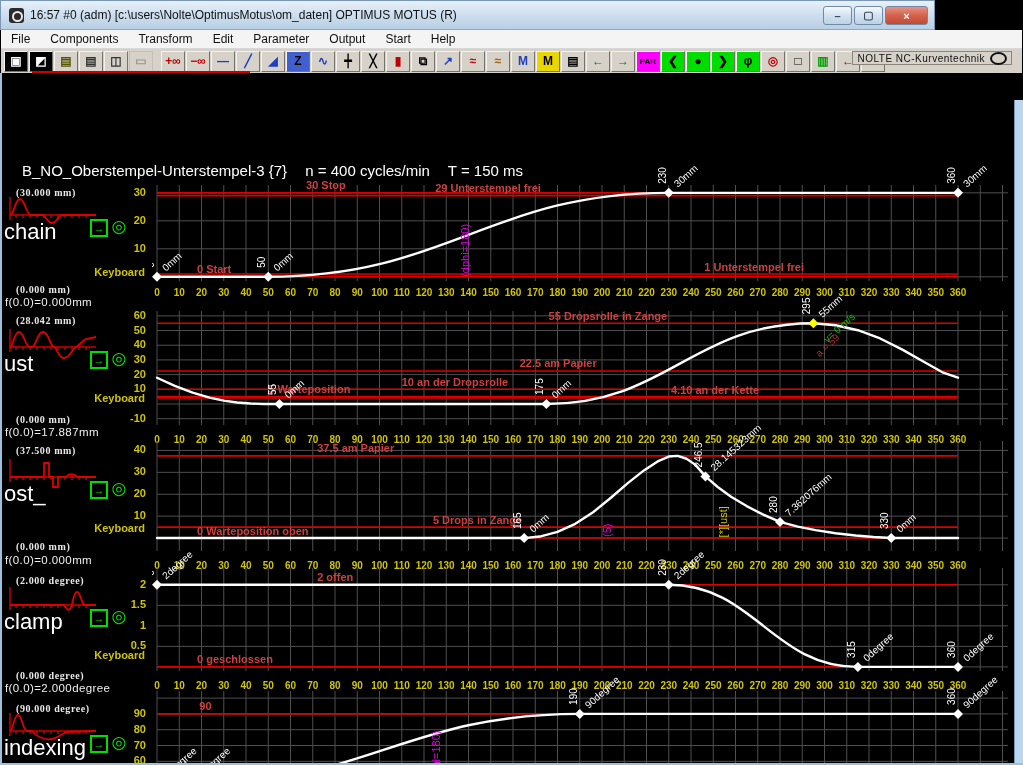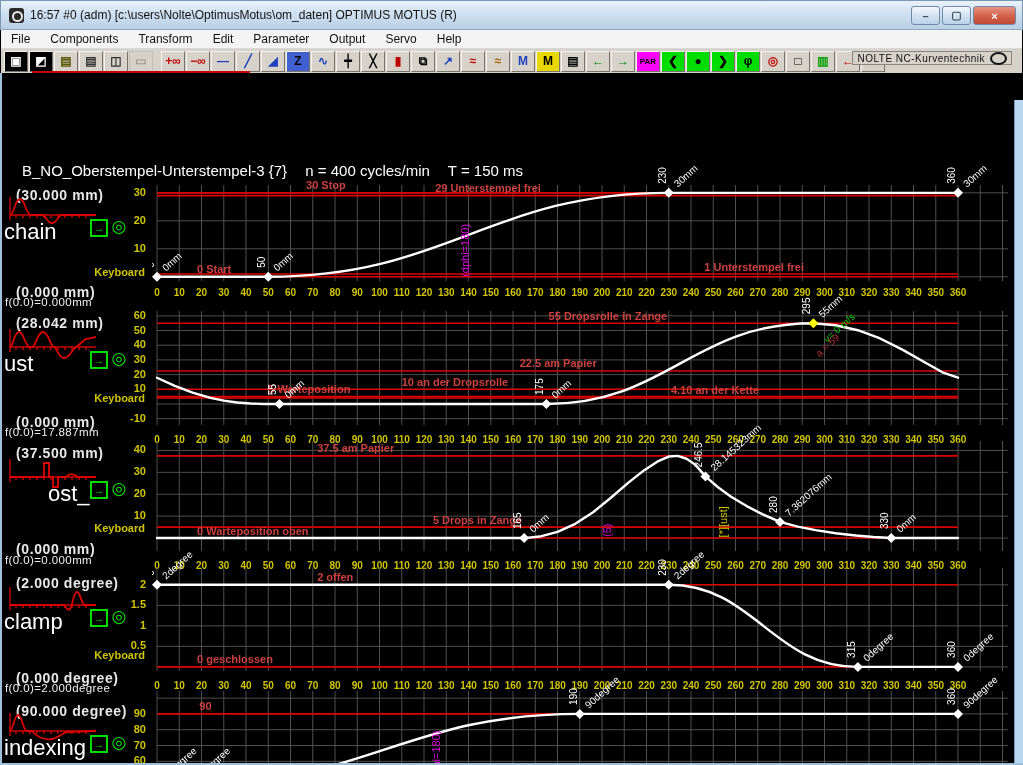--- a/index.html
+++ b/index.html
@@ -1,21 +1,21 @@
 <!DOCTYPE html>
 <html><head>
 <meta charset="utf-8">
 <style>
   * { margin:0; padding:0; box-sizing:border-box; }
   html,body { width:1023px; height:765px; background:#000; overflow:hidden;
               font-family:"Liberation Sans", sans-serif; }
   #win { position:absolute; left:0; top:0; width:1023px; height:765px; background:#000; }
 
   
-  #titlebar { position:absolute; left:0; top:0; width:1023px; height:30px;
+  #titlebar { position:absolute; left:0; top:0; width:935px; height:30px;
     background:linear-gradient(#e8f1fa,#cfe0f0 45%,#b9cfe4); border:1px solid #7a96b4;
     border-bottom:1px solid #8fa9c4; display:flex; align-items:center; }
   #app-icon { width:15px; height:15px; margin:0 6px 0 8px; background:#2a2a2a; border-radius:3px;
     position:relative; }
   #app-icon::after { content:""; position:absolute; left:3px; top:3px; width:7px; height:7px;
     border:2px solid #e8e8e8; border-radius:50%; }
   #title-text { font-size:12px; color:#111; white-space:nowrap; }
   #win-buttons { position:absolute; right:6px; top:5px; display:flex; gap:2px; }
   .winbtn { width:29px; height:19px; border:1px solid #6f8aa5; border-radius:3px;
     background:linear-gradient(#f4f9fd,#d2e2f0 50%,#bcd2e6); color:#3a4a5a; font-size:11px;
@@ -46,22 +46,22 @@
   #main { position:absolute; left:0; top:73px; width:1023px; height:692px; background:#000; }
   #right-border { position:absolute; right:0; top:100px; width:9px; height:665px; background:#b9d7ef;
     border-left:1px solid #7a96b4; }
   #left-border { position:absolute; left:0; top:73px; width:2px; height:692px; background:#9fc0dd; }
   #bottom-border { position:absolute; left:0; top:763px; width:1023px; height:2px; background:#9fc0dd; }
 
   #page-header { position:absolute; left:22px; top:89px; color:#fff; font-size:15px; white-space:nowrap; }
   #page-header span { margin-right:14px; }
 
   
-  .sb-range, .sb-zero { position:absolute; left:16px; color:#e8e8e8; font-size:14px;
-     font-weight:600; letter-spacing:0.6px; white-space:nowrap; }
+  .sb-range, .sb-zero { position:absolute; left:16px; color:#e8e8e8; font-size:10px;
+     font-weight:600; letter-spacing:0.6px; white-space:nowrap;font-family:Liberation Serif, serif; }
   .sb-f0 { position:absolute; left:5px; color:#f0f0f0; font-size:11.5px; font-weight:400;
      letter-spacing:0.4px; white-space:nowrap; }
   .sb-name { position:absolute; left:4px; color:#fff; font-size:22px; white-space:nowrap; }
   .sb-kb { position:absolute; left:60px; width:85px; text-align:right; color:#cfc400;
      font-size:11px; font-weight:bold; }
   .sb-tick { position:absolute; left:98px; width:48px; text-align:right; color:#cfc400;
      font-size:11px; font-weight:bold; }
   .sb-icon { position:absolute; left:6px; }
   .sb-btn-arrow { position:absolute; width:18px; height:18px; border:2px solid #00dd00;
      color:#00dd00; font-size:11px; line-height:14px; text-align:center; background:#000; }
@@ -86,21 +86,21 @@
       </div>
   </div>
 
   <div id="menubar">
       <div class="menu-item">File</div>
       <div class="menu-item">Components</div>
       <div class="menu-item">Transform</div>
       <div class="menu-item">Edit</div>
       <div class="menu-item">Parameter</div>
       <div class="menu-item">Output</div>
-      <div class="menu-item">Servo</div>
+      <div class="menu-item">Start</div>
       <div class="menu-item">Help</div>
     </div>
 
   <div id="toolbar">
     <div class="tbtn" style="color: rgb(255, 255, 255); background: rgb(0, 0, 0);">▣</div>
       <div class="tbtn" style="color: rgb(255, 255, 255); background: rgb(0, 0, 0);">◩</div>
       <div class="tbtn" style="color: rgb(85, 85, 0);">▤</div>
       <div class="tbtn" style="color: rgb(51, 51, 51);">▤</div>
       <div class="tbtn" style="color: rgb(51, 51, 51);">◫</div>
       <div class="tbtn flat" style="color: rgb(154, 150, 142);">▭</div>
@@ -178,21 +178,21 @@
         <div class="sb-tick" style="top: 265.229px;">40</div>
         <div class="sb-tick" style="top: 279.92px;">30</div>
         <div class="sb-tick" style="top: 294.611px;">20</div>
         <div class="sb-tick" style="top: 309.302px;">10</div>
         <div class="sb-tick" style="top: 338.683px;">-10</div>
         <div class="sb-range" style="top: 372px;">(37.500 mm)</div>
         <div class="sb-icon" style="top: 382px;"><svg width="94" height="36">
             <path d="M4,4 L4,27 M4,22 H90 M10,22 L10,25 M17,22 L17,25 M24,22 L24,25 M31,22 L31,25 M38,22 L38,25 M45,22 L45,25 M52,22 L52,25 M59,22 L59,25 M66,22 L66,25 M73,22 L73,25 M80,22 L80,25" stroke="#cc0000" stroke-width="1.4" fill="none"></path>
             <path d="M4,22 L38,22 L38,8 L43,8 L43,22 L47,22 L47,32 L52,32 L52,22 L60,22 C64,17 68,19 72,22 L90,22" stroke="#dd0000" stroke-width="1.8" fill="none"></path>
           </svg></div>
-        <div class="sb-name" style="top: 408px; margin-left: 44px;">ost_</div>
+        <div class="sb-name" style="top: 408px;">ost_</div>
         <div class="sb-btn-arrow" style="top: 408px; left: 90px;">→</div>
         <div class="sb-btn-circle" style="top: 407px; left: 110px;">◎</div>
         <div class="sb-kb" style="top: 449px;">Keyboard</div>
         <div class="sb-zero" style="top: 468px;">(0.000 mm)</div>
         <div class="sb-f0" style="top: 481px;">f(0.0)=0.000mm</div>
         <div class="sb-tick" style="top: 370.422px;">40</div>
         <div class="sb-tick" style="top: 392.335px;">30</div>
         <div class="sb-tick" style="top: 414.247px;">20</div>
         <div class="sb-tick" style="top: 436.159px;">10</div>
         <div class="sb-range" style="top: 502px;">(2.000 degree)</div>

